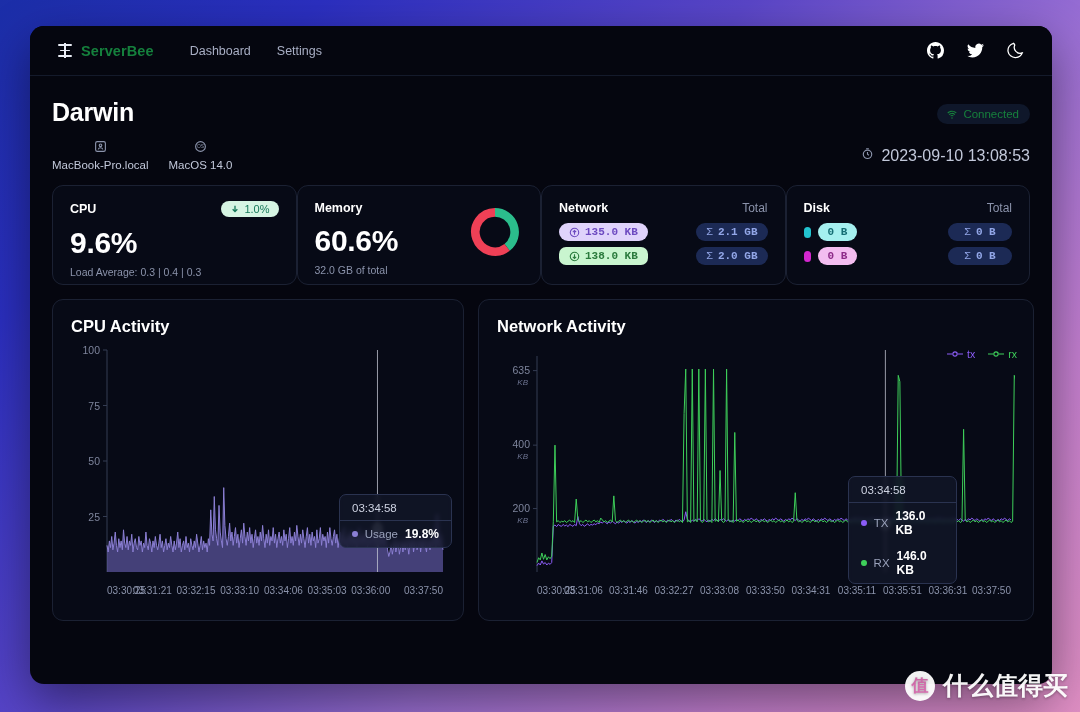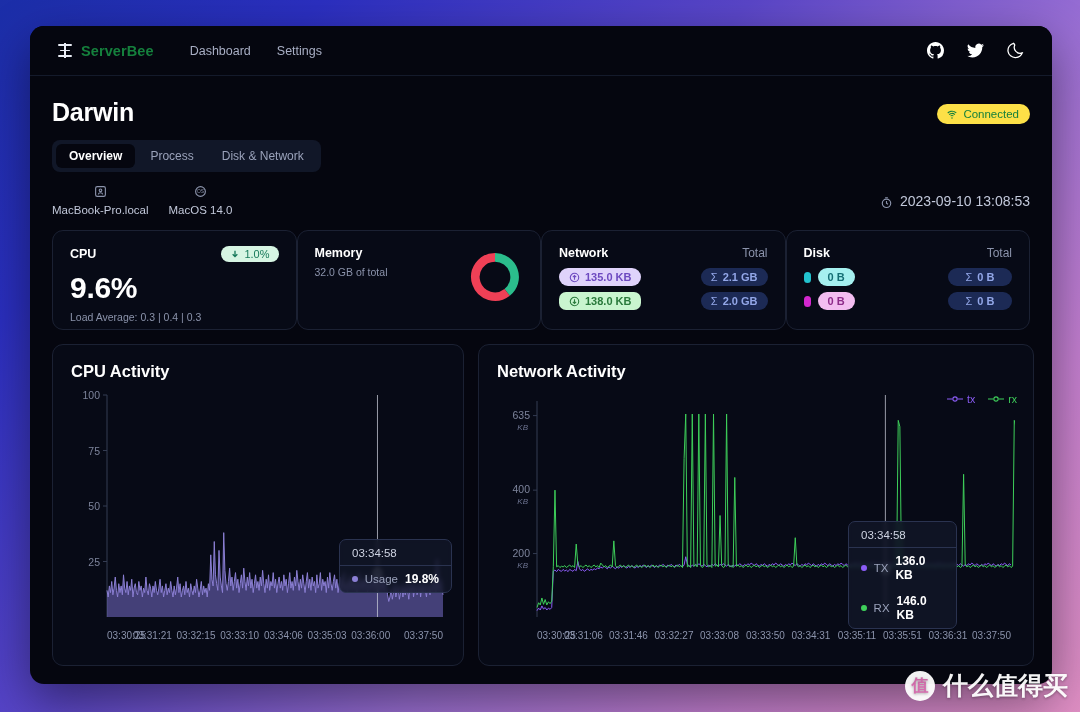--- a/index.html
+++ b/index.html
@@ -47,40 +47,40 @@
   .nav-icon { width: 18px; height: 18px; color: #ffffff; cursor: pointer; display:flex; align-items:center; justify-content:center; }
   .nav-icon svg { width: 17px; height: 17px; fill: #ffffff; }
 
   
   #page { padding: 22px 22px 0 22px; }
 
   .title-row { display: flex; align-items: flex-start; }
   #page-title { color: #ffffff; font-size: 25px; font-weight: bold; letter-spacing: -.2px; }
   .conn-badge {
     margin-left: auto; margin-top: 6px;
-    background: #fde047; color: #16803c;
+    background: #0f172a; color: #16803c;
     border-radius: 999px; padding: 4px 11px 4px 9px;
     font-size: 11.5px; display: flex; align-items: flex-start; gap: 5px;
   }
   .conn-badge svg { width: 12px; height: 12px; fill: #16803c; }
 
   .tabs {
     margin-top: 13px; display: inline-flex; gap: 2px;
     background: #111728; border-radius: 8px; padding: 4px;
   }
   .tab {
     font-size: 12px; padding: 5px 13px; border-radius: 6px;
     color: #9aa2ba; cursor: pointer; white-space: nowrap;
   }
   .tab.active { background: #05060f; color: #ffffff; font-weight: bold; }
 
   .meta-row { margin-top: 13px; display: flex; align-items: center; }
   .meta-item { display: flex; align-items: center; gap: 6px; margin-right: 20px; color: #c2c8da; font-size: 11.5px; flex-direction: column; }
   .meta-item svg { width: 13px; height: 13px; stroke: #8b93ab; fill: none; stroke-width: 1.4; }
-  .meta-clock { margin-left: auto; display: flex; align-items: flex-end; gap: 7px; color: #c2c8da; font-size: 14px; }
+  .meta-clock { margin-left: auto; display: flex; align-items: flex-start; gap: 7px; color: #c2c8da; font-size: 16px; }
   .meta-clock svg { width: 13px; height: 13px; stroke: #8b93ab; fill:none; stroke-width:1.4; }
 
   
   .cards { display: flex; margin-top: 14px; }
   .card {
     flex: 1; background: #070a16; border: 1px solid #1b2133;
     border-radius: 11px; padding: 15px 17px; height: 100px; position: relative;
   }
   .card-head { display: flex; align-items: center; }
   .card-title { color: #ffffff; font-size: 12.5px; font-weight: bold; }
@@ -90,21 +90,21 @@
   .delta-badge {
     margin-left: auto; background: #d6f5e3; color: #17795a;
     border-radius: 999px; font-size: 11px; padding: 2px 9px;
     display: flex; align-items: center; gap: 4px;
   }
   .delta-badge svg { width: 10px; height: 10px; stroke: #17795a; stroke-width: 1.6; fill: none; }
 
   .donut { position: absolute; right: 18px; top: 19px; width: 54px; height: 54px; }
 
   
-  .chip-rows { margin-top: 8px; }
+  .chip-rows { margin-top: 8px; font-family: Liberation Mono, monospace; }
   .chip-row { display: flex; align-items: center; margin-top: 6px; }
   .chip {
     border-radius: 999px; font-size: 11px; font-weight: bold;
     padding: 3px 10px; display: flex; align-items: center; gap: 5px;
   }
   .chip svg { width: 11px; height: 11px; }
   .chip.tx { background: #dfd3fb; color: #6d4ac0; }
   .chip.rx { background: #c9f5cf; color: #2a7a3c; border-radius: 7px; }
   .chip.read { background: #a5f0ef; color: #156e74; }
   .chip.write { background: #f3bdf0; color: #8d2b88; }
@@ -200,25 +200,20 @@
     <div class="title-row">
       <div id="page-title">Darwin</div>
       <div class="conn-badge">
         <svg viewBox="0 0 16 16">
             <path d="M8 12.2a1 1 0 1 0 0 2 1 1 0 0 0 0-2zm0-2.9c-.9 0-1.7.3-2.3.9l1 1c.4-.3.8-.5 1.3-.5s1 .2 1.3.5l1-1a3.4 3.4 0 0 0-2.3-.9zm0-2.8c-1.6 0-3.1.6-4.3 1.7l1 1A4.8 4.8 0 0 1 8 7.9c1.3 0 2.5.5 3.3 1.3l1-1A6.2 6.2 0 0 0 8 6.5zm0-2.8c-2.4 0-4.6.9-6.2 2.5l1 1A7.6 7.6 0 0 1 8 5c2 0 3.9.8 5.2 2.1l1-1A8.7 8.7 0 0 0 8 3.7z"></path>
           </svg>
         <span>Connected</span>
       </div>
     </div>
 
-    <div class="tabs">
-      <div class="tab active">Overview</div>
-      <div class="tab">Process</div>
-      <div class="tab">Disk &amp; Network</div>
-    </div>
 
     <div class="meta-row">
       <div class="meta-item">
         <svg viewBox="0 0 16 16">
             <rect x="2" y="2" width="12" height="12" rx="2"></rect>
             <circle cx="8" cy="6.5" r="1.6"></circle>
             <path d="M5.2 11.6c.4-1.3 1.5-2 2.8-2s2.4.7 2.8 2"></path>
           </svg>
         <span>MacBook-Pro.local</span>
       </div>
@@ -252,20 +247,21 @@
           </span>
         </div>
         <div class="big-value">9.6%</div>
         <div class="sub-value">Load Average: 0.3 | 0.4 | 0.3</div>
       </div>
 
       <div class="card">
         <div class="card-head">
           <span class="card-title">Memory</span>
         </div>
+        <div class="big-value">60.6%</div>
         <div class="sub-value">32.0 GB of total</div>
         <svg class="donut" id="memory-donut" viewBox="0 0 44 44">
             <path d="M 22 6 A 16 16 0 0 1 31.885753809445347 34.5806149141859" stroke="#2bbd8c" stroke-width="7" fill="none" stroke-linecap="butt"></path>
             <path d="M 31.885753809445347 34.5806149141859 A 16 16 0 1 1 21.999999999999996 6" stroke="#ef4056" stroke-width="7" fill="none" stroke-linecap="butt"></path>
           </svg>
       </div>
 
       <div class="card">
         <div class="card-head">
           <span class="card-title">Network</span>

